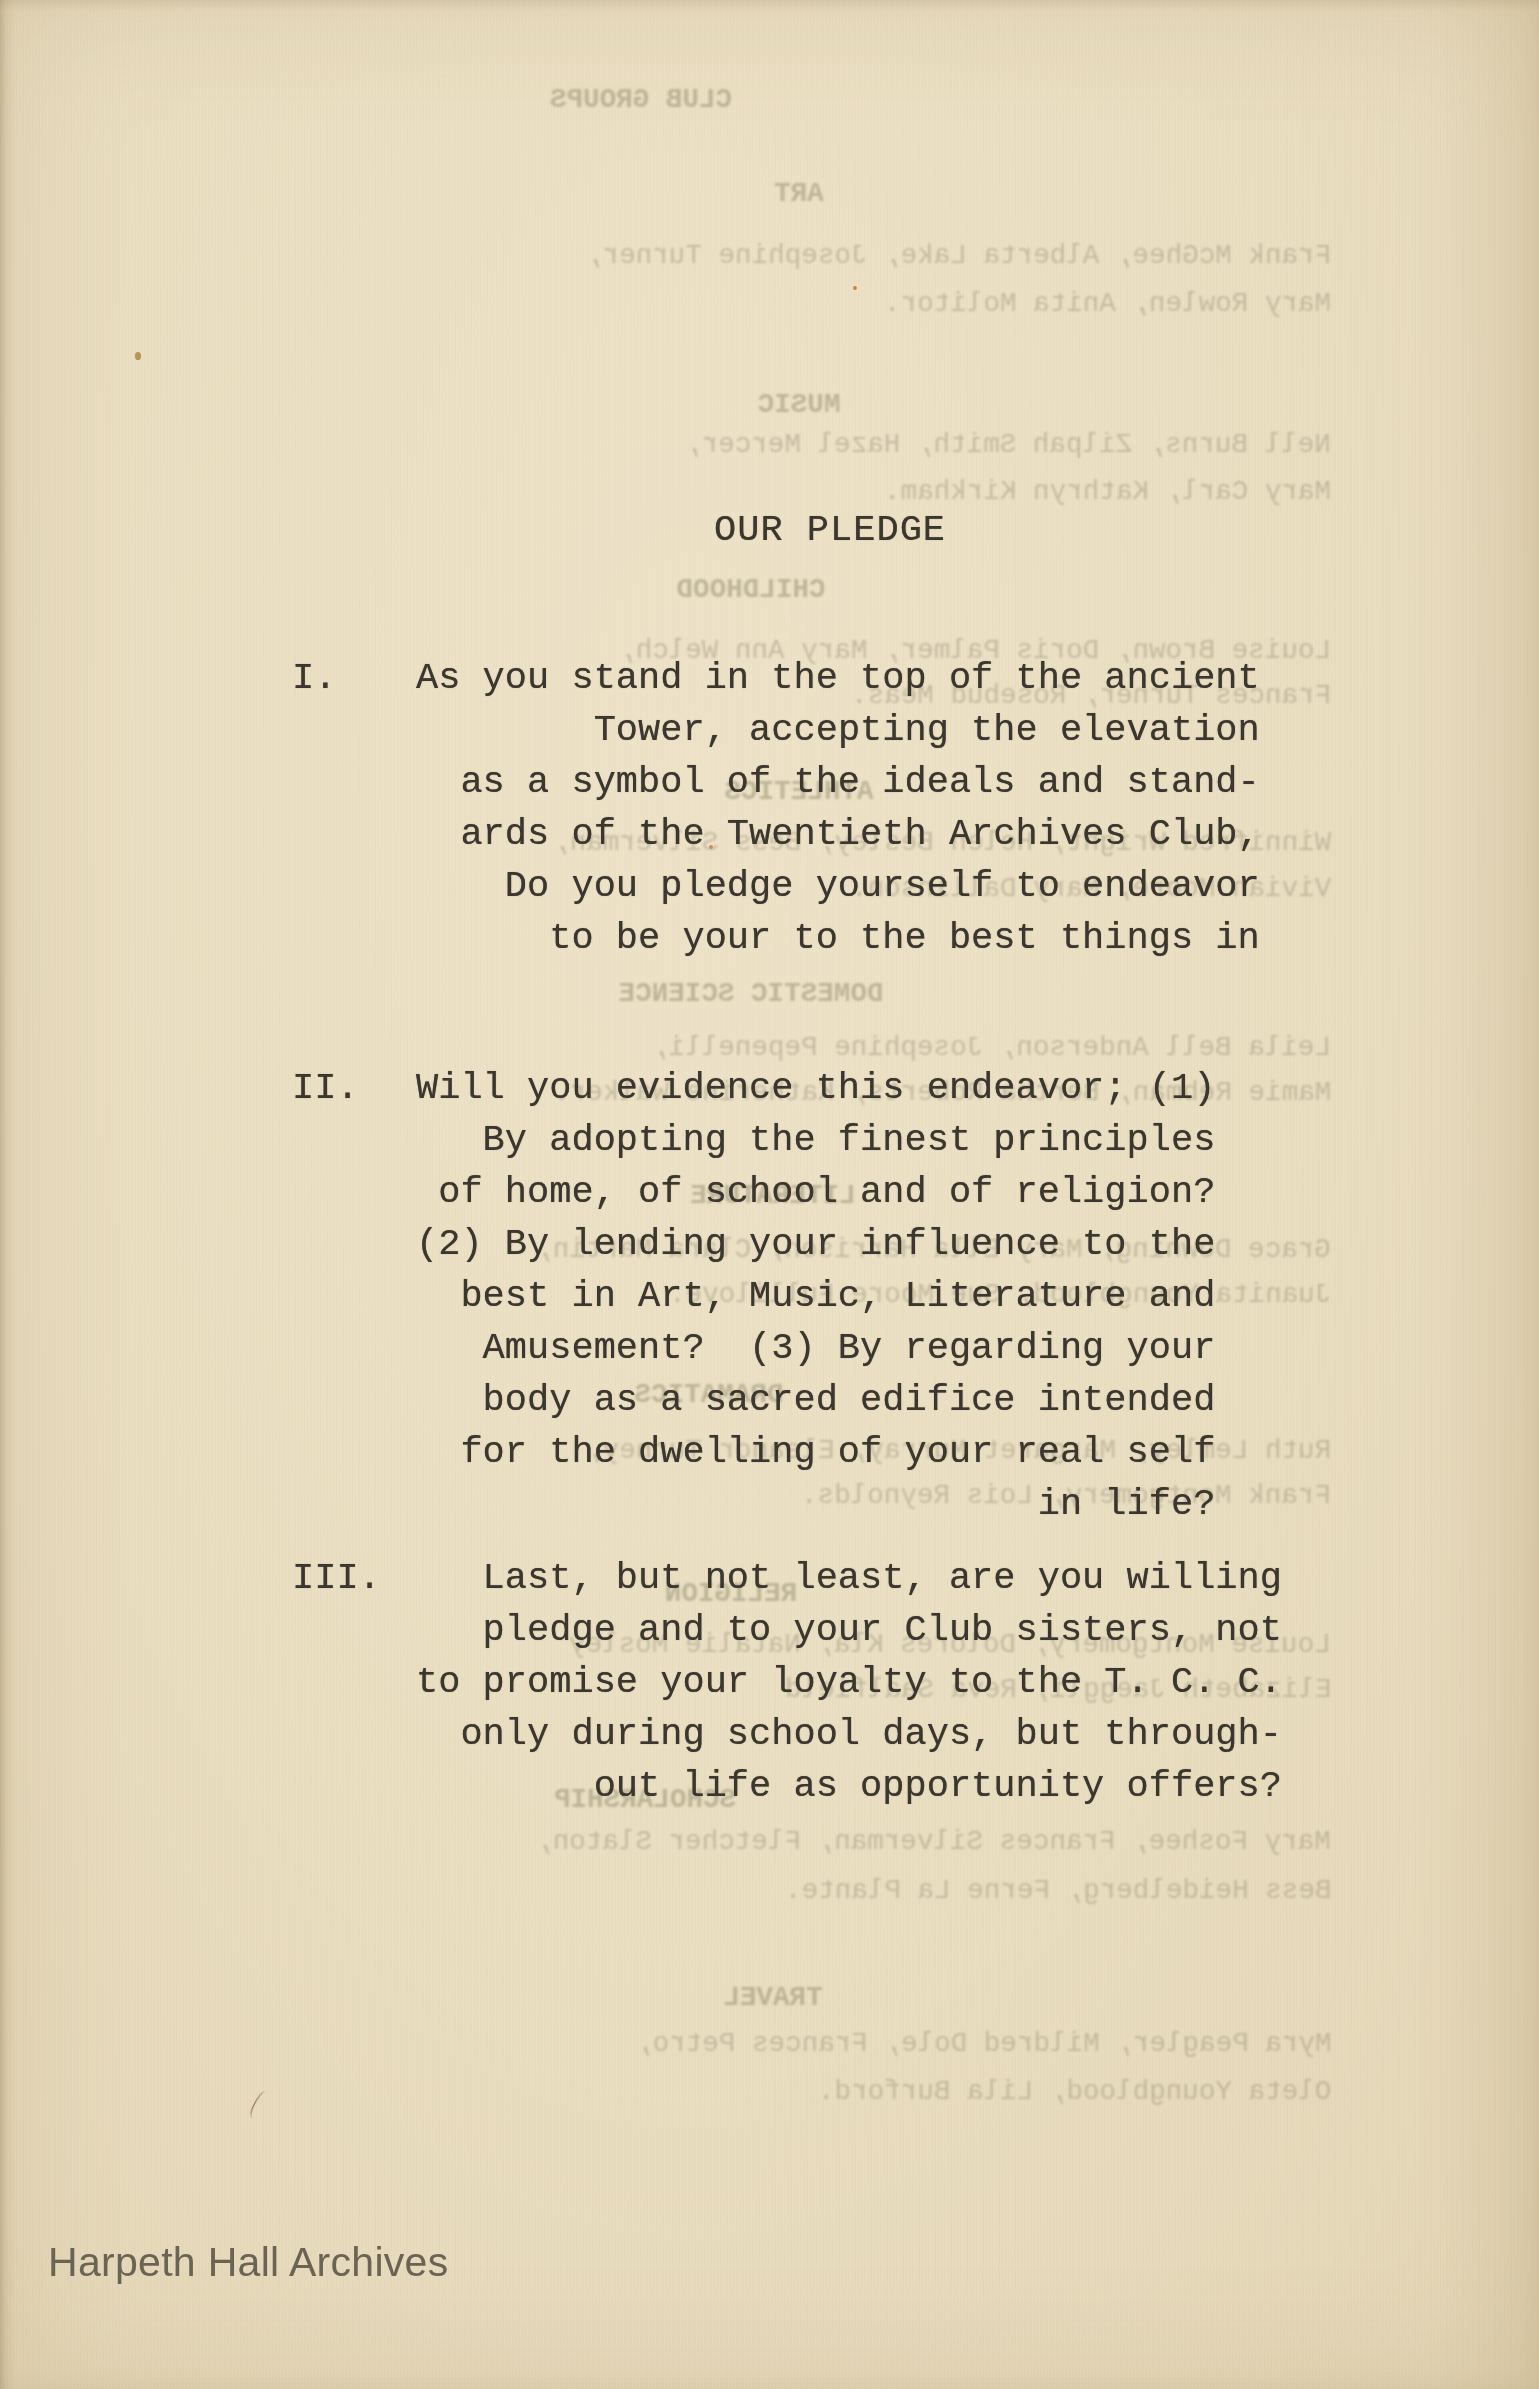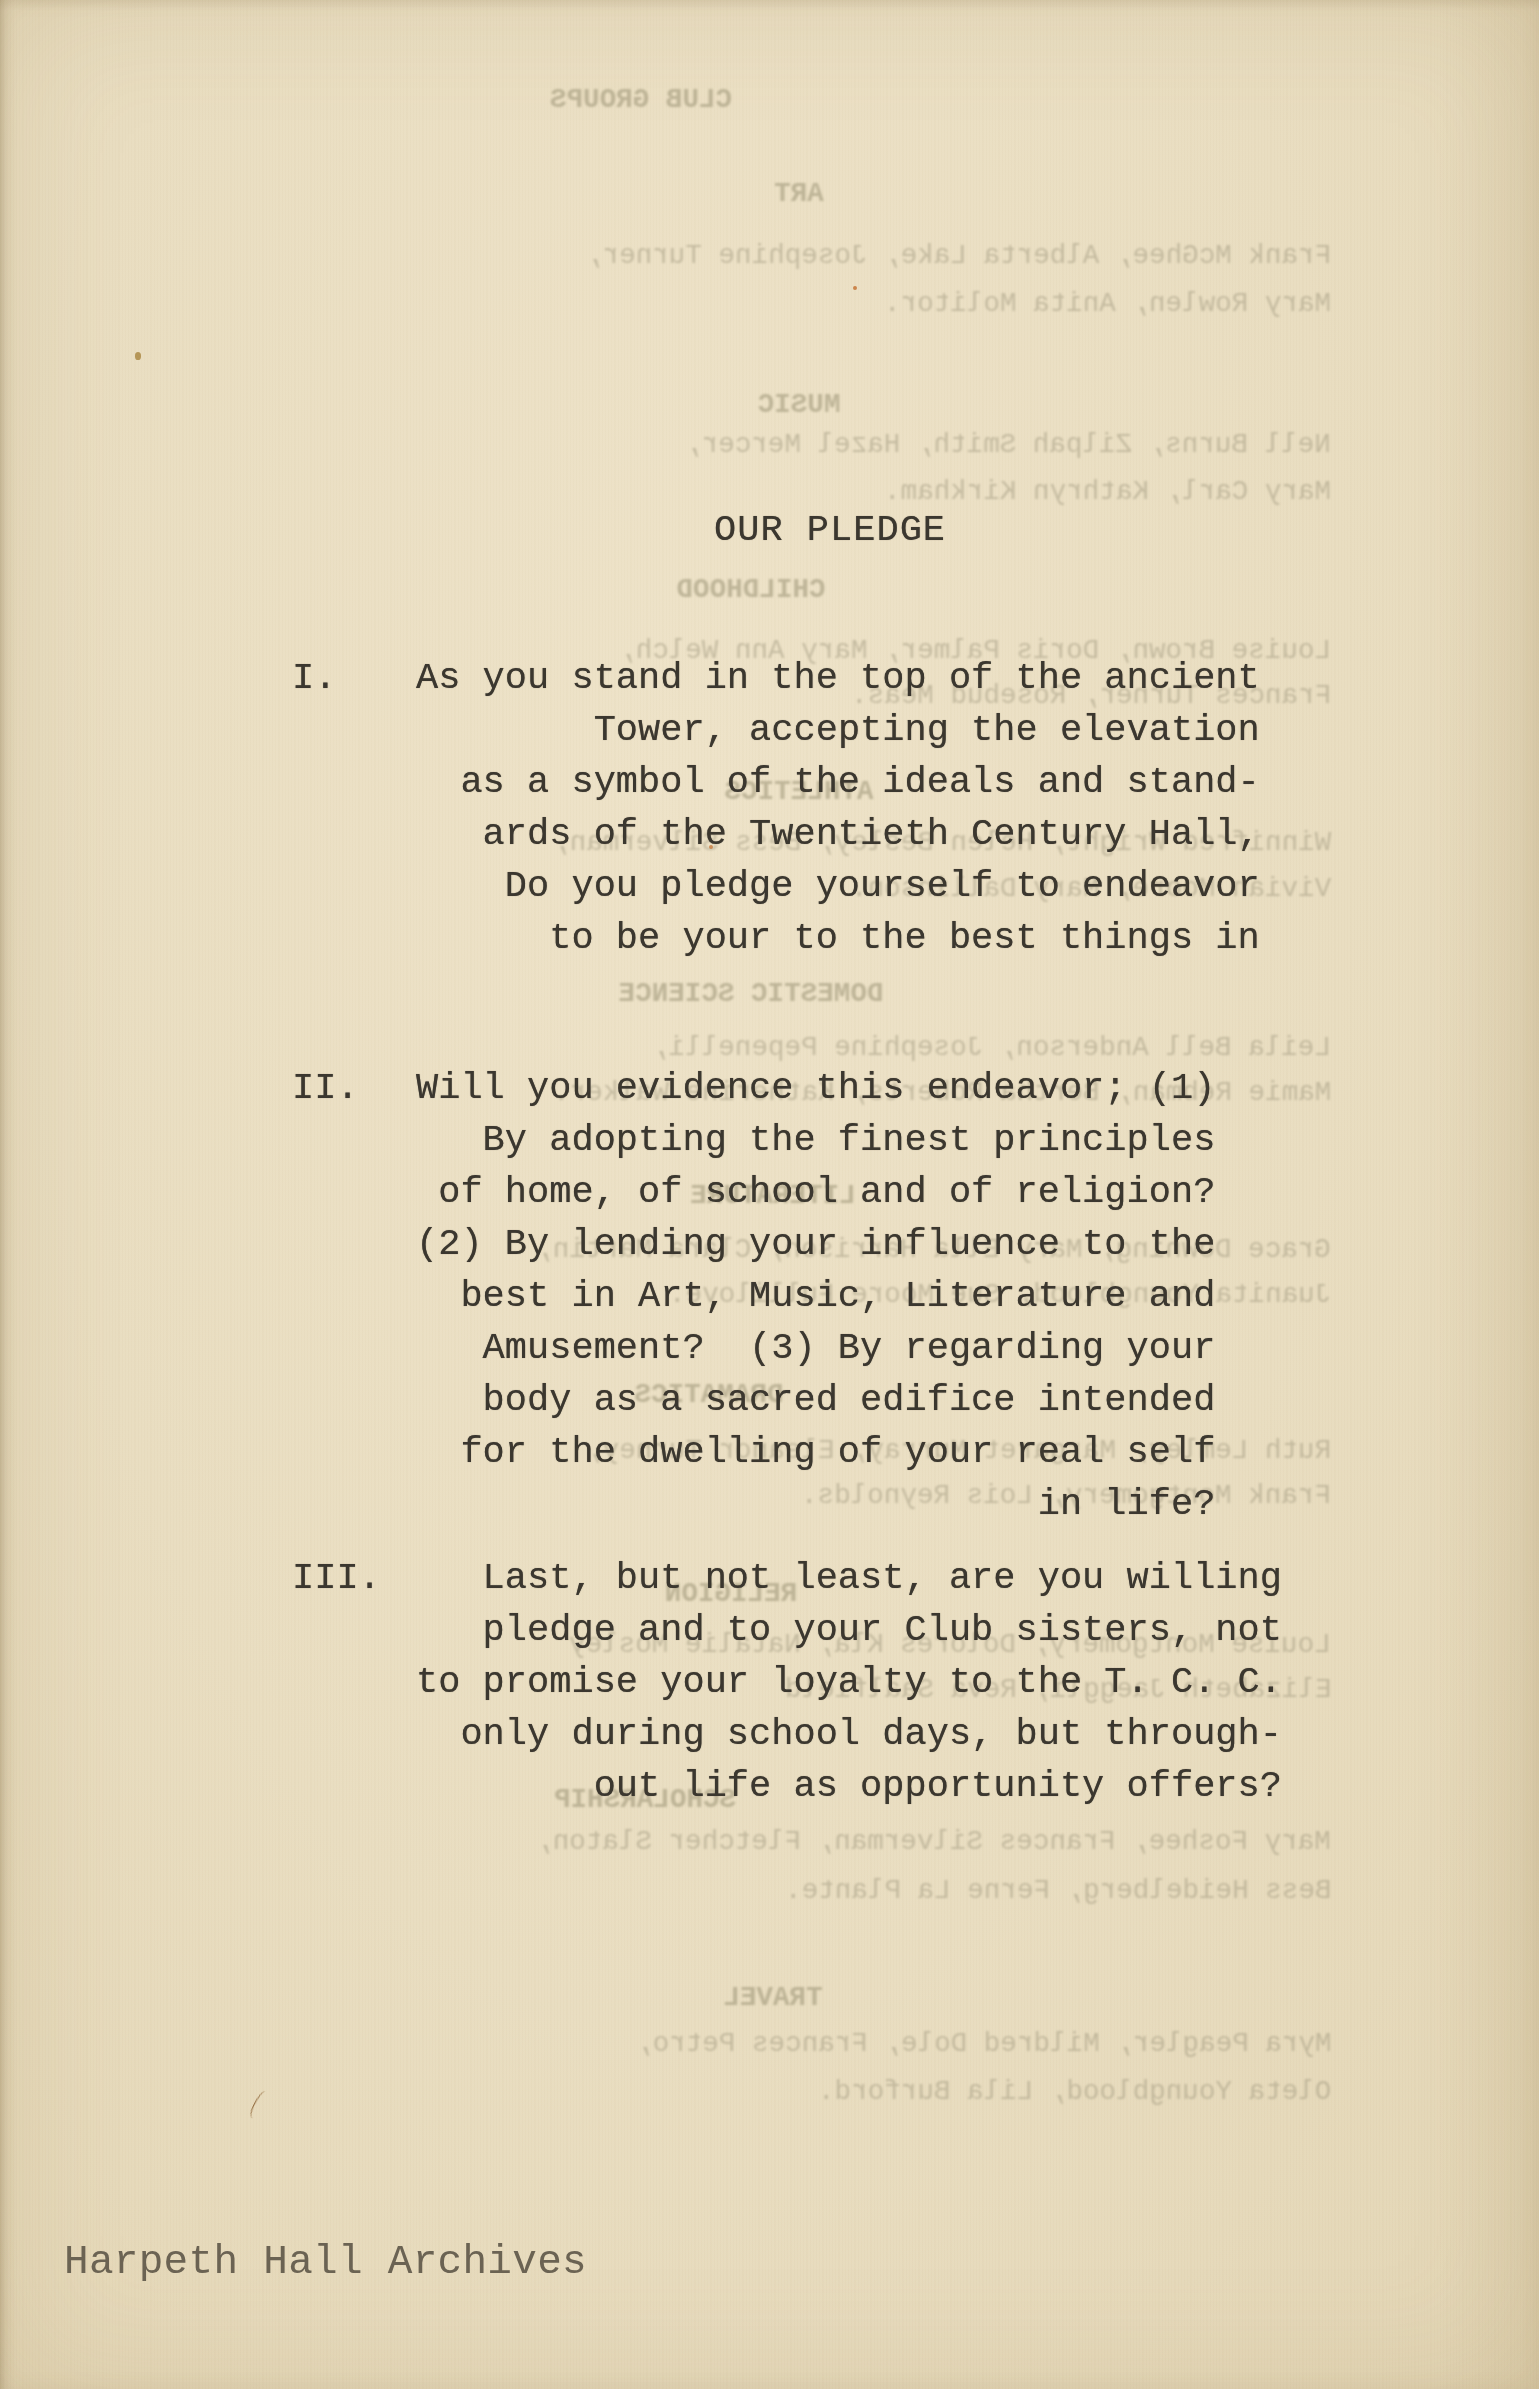--- a/index.html
+++ b/index.html
@@ -62,22 +62,22 @@
   .speck-orange-1{left:853px;top:286px;width:3.8px;height:3.8px;background:#c4702f;opacity:.8;filter:blur(0.3px);}
   .speck-orange-2{left:709px;top:845px;width:3.8px;height:3.8px;background:#c4702f;opacity:.7;filter:blur(0.3px);}
   .fiber{
     position:absolute;left:254px;top:2090px;width:9px;height:29.5px;
     border-left:1.9px solid #7d4f1e;border-radius:50% 50% 50% 50%/60% 40% 60% 40%;
     transform:rotate(26deg);opacity:.85;filter:blur(0.3px);z-index:2;
   }
 
   
   .watermark{
-    position:absolute;left:64px;top:2239px;
-    font-family:Liberation Mono, monospace;
+    position:absolute;left:48px;top:2239px;
+    font-family:Liberation Sans, sans-serif;
     font-size:41px;letter-spacing:0.3px;
     color:#6b6353;z-index:4;
   }
 </style>
 </head>
 <body>
 
 <div class="page">
 
   <div id="bleed-layer">
@@ -116,21 +116,21 @@
 
   <div class="speck speck-brown-dot"></div>
   <div class="speck speck-orange-1"></div>
   <div class="speck speck-orange-2"></div>
   <div class="fiber"></div>
 
   <div class="tw doc-title" style="left:714px;top:504px;">OUR PLEDGE</div>
 
   <div class="section" style="top:652px;">
     <span class="tw numeral">I.</span>
-    <div class="tw lines"><div>As you stand in the top of the ancient</div><div>Tower, accepting the elevation</div><div>as a symbol of the ideals and stand-</div><div>ards of the Twentieth Century Hall,</div><div>Do you pledge yourself to endeavor</div><div>to be your to the best things in</div></div>
+    <div class="tw lines"><div>As you stand in the top of the ancient</div><div>Tower, accepting the elevation</div><div>as a symbol of the ideals and stand-</div><div>ards of the Twentieth Archives Club,</div><div>Do you pledge yourself to endeavor</div><div>to be your to the best things in</div></div>
   </div>
 
   <div class="section" style="top:1062px;">
     <span class="tw numeral">II.</span>
     <div class="tw lines"><div>Will you evidence this endeavor; (1)</div><div>By adopting the finest principles</div><div>of home, of school and of religion?</div><div>(2) By lending your influence to the</div><div>best in Art, Music, Literature and</div><div>Amusement?  (3) By regarding your</div><div>body as a sacred edifice intended</div><div>for the dwelling of your real self</div><div>in life?</div></div>
   </div>
 
   <div class="section" style="top:1552px;">
     <span class="tw numeral">III.</span>
     <div class="tw lines"><div>Last, but not least, are you willing</div><div>pledge and to your Club sisters, not</div><div>to promise your loyalty to the T. C. C.</div><div>only during school days, but through-</div><div>out life as opportunity offers?</div></div>

